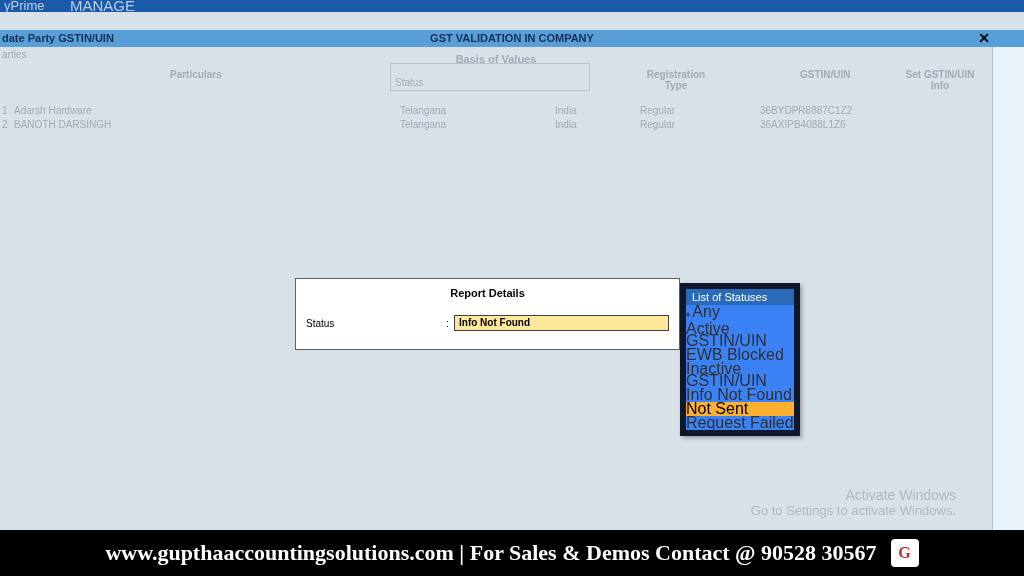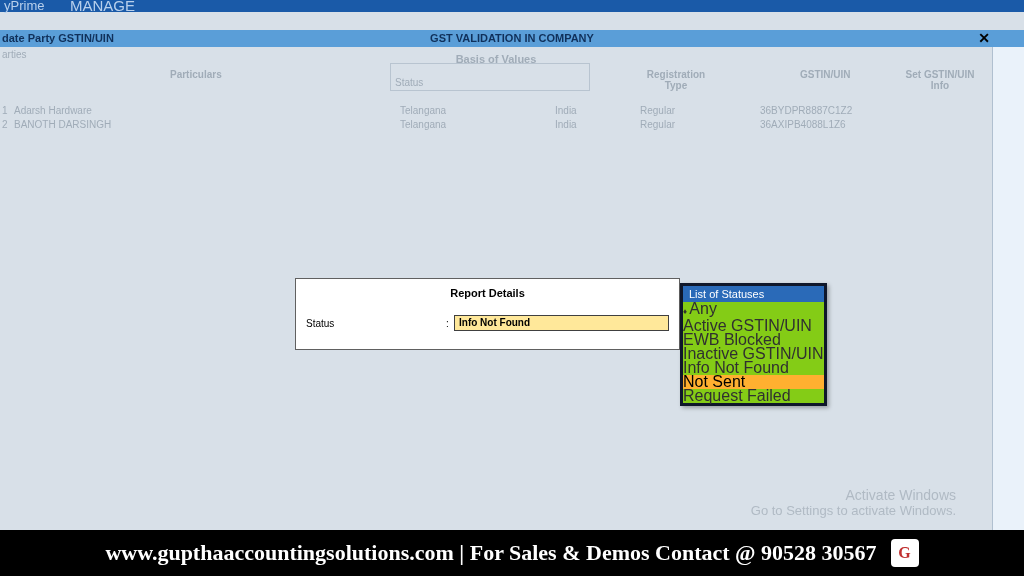--- a/index.html
+++ b/index.html
@@ -202,23 +202,23 @@
     height: 16px;
     padding: 0 4px;
     font-weight: bold;
     font-size: 10px;
     line-height: 14px;
   }
   .list-popup {
     position: absolute;
     top: 283px;
     left: 680px;
-    width: 147px;
-    background: #84cc16;
-    border: 3px solid #0f172a;
+    width: 120px;
+    background: #3b82f6;
+    border: 6px solid #0f172a;
     box-shadow: 2px 2px 4px rgba(0,0,0,0.3);
   }
   .list-header {
     background: #2a6ab8;
     color: #fff;
     font-size: 11px;
     padding: 2px 6px;
     font-weight: normal;
   }
   .list-item {

